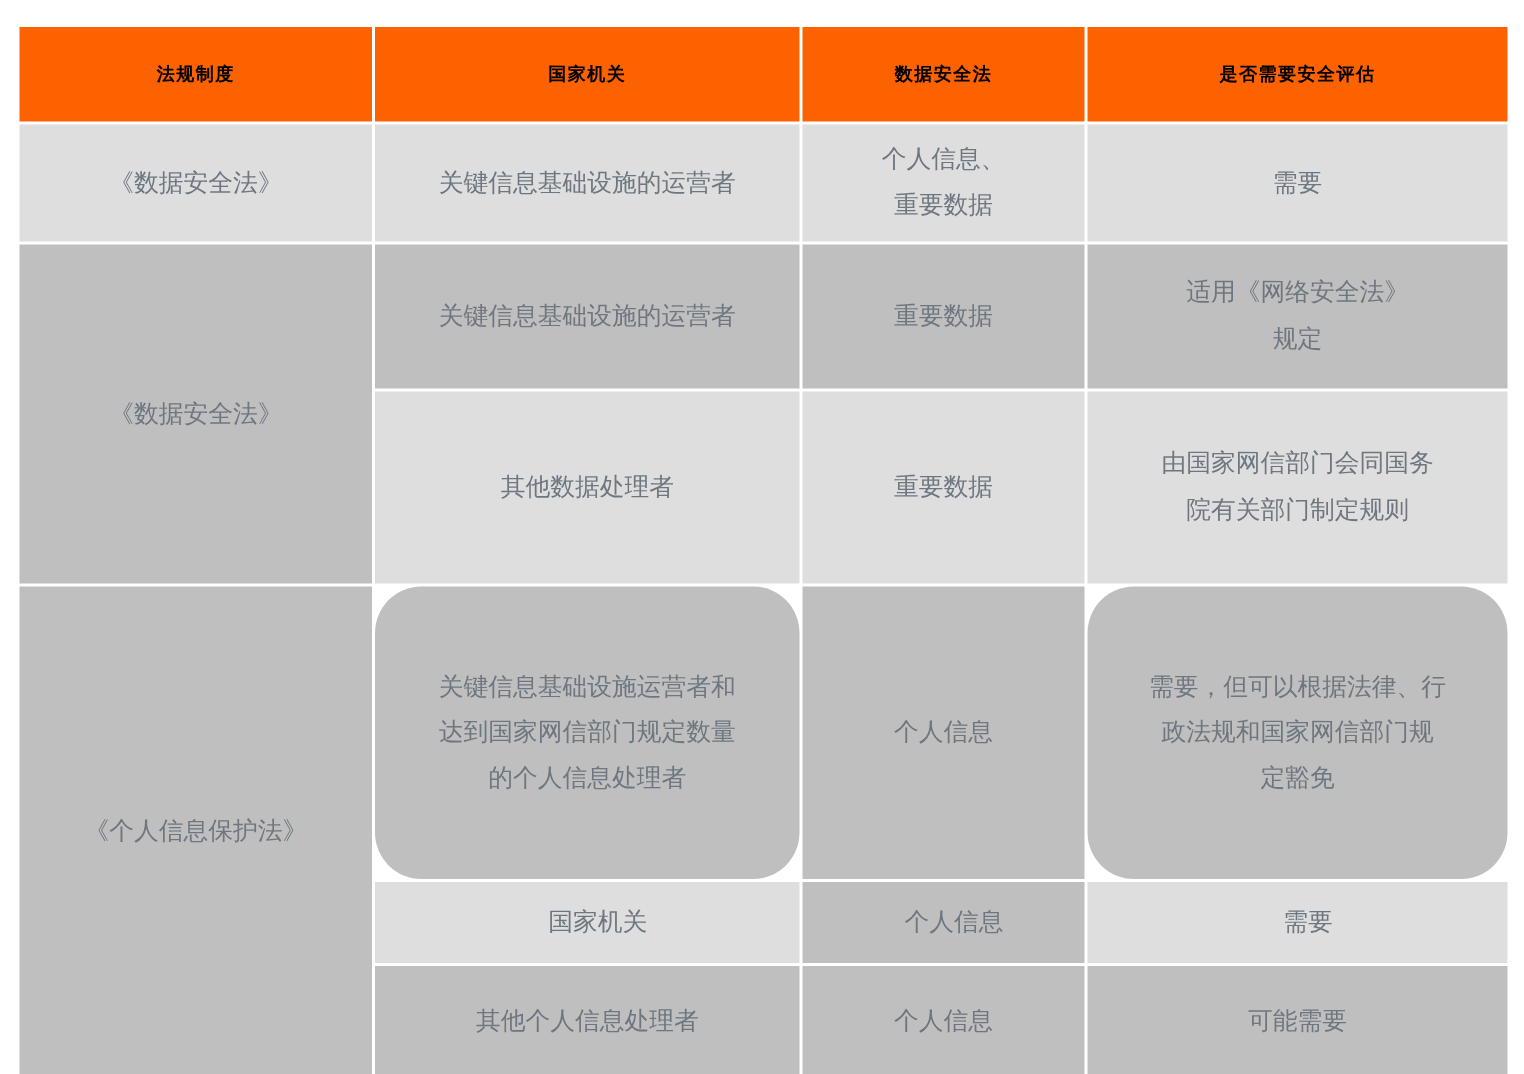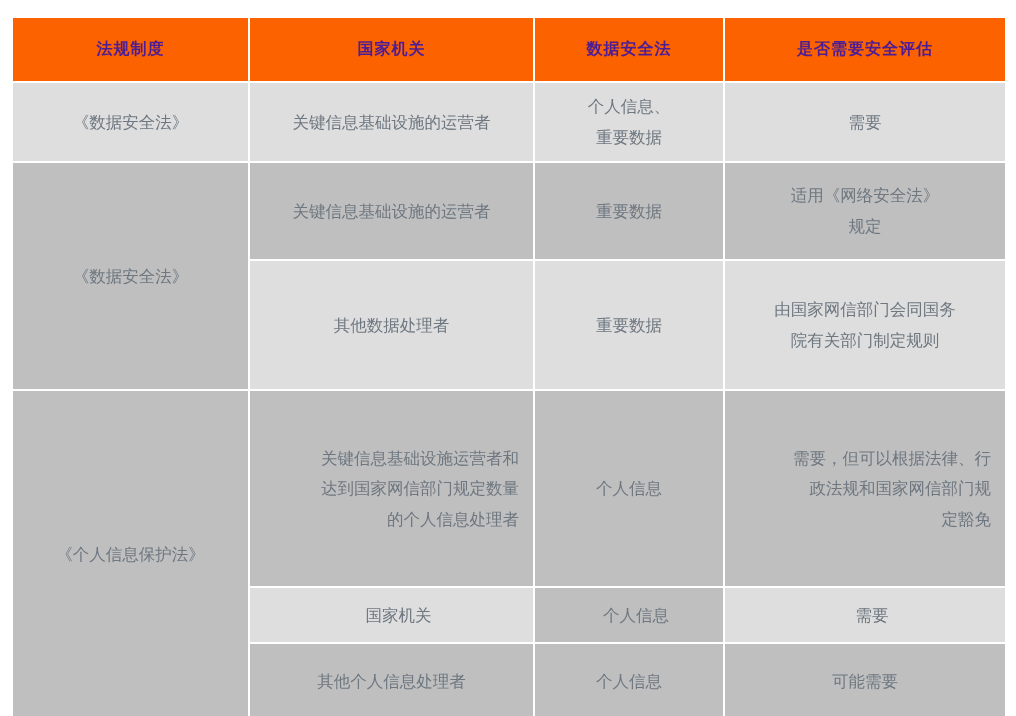--- a/index.html
+++ b/index.html
@@ -29,22 +29,22 @@
     table-layout: fixed;
   }
 
   table.legal-table col.c1 { width: 235px; }
   table.legal-table col.c2 { width: 283px; }
   table.legal-table col.c3 { width: 188px; }
   table.legal-table col.c4 { width: 280px; }
 
   th.hcell {
     background: #FC6200;
-    color: #4c1d95;
-    font-size: 16px;
+    color: #000000;
+    font-size: 12px;
     font-weight: bold;
     letter-spacing: 1px;
     height: 63px;
     text-align: center;
     vertical-align: middle;
     padding: 0;
     border: 0;
   }
 
   td.cell {
@@ -53,21 +53,21 @@
     text-align: center;
     vertical-align: middle;
     padding: 6px 14px;
     border: 0;
     line-height: 1.85;
   }
 
   td.shade-light { background: #DEDEDE; }
   td.shade-dark  { background: #BFBFBF; }
 
-  td.align-left { text-align: right; }
+  td.align-left { text-align: center; border-radius: 31px; }
 
   tr.r-first td.cell { height: 66px; }
   tr.r-dsl-1 td.cell { height: 84px; }
   tr.r-dsl-2 td.cell { height: 116px; }
   tr.r-pipl-1 td.cell { height: 183px; }
   tr.r-pipl-2 td.cell { height: 42px; padding-left: 28px; }
   tr.r-pipl-3 td.cell { height: 62px; }
 </style>
 </head>
 <body>

